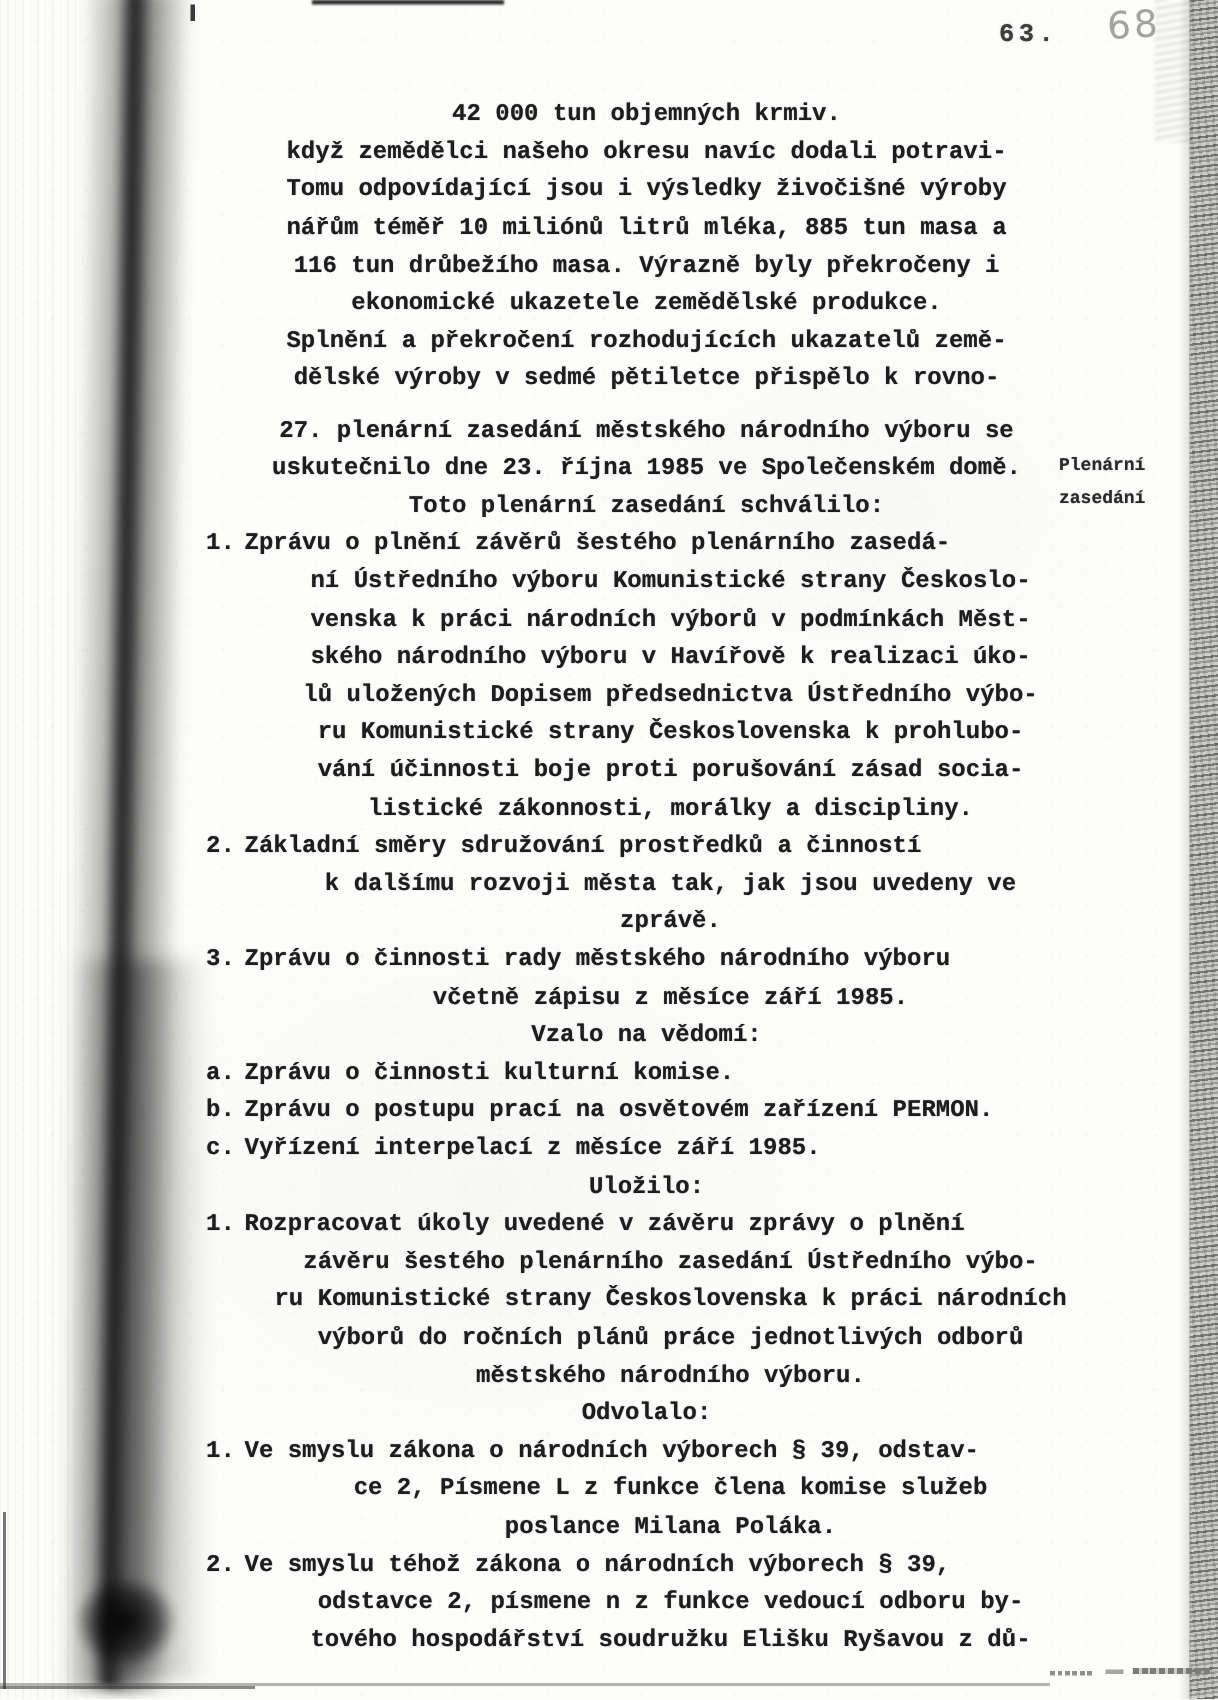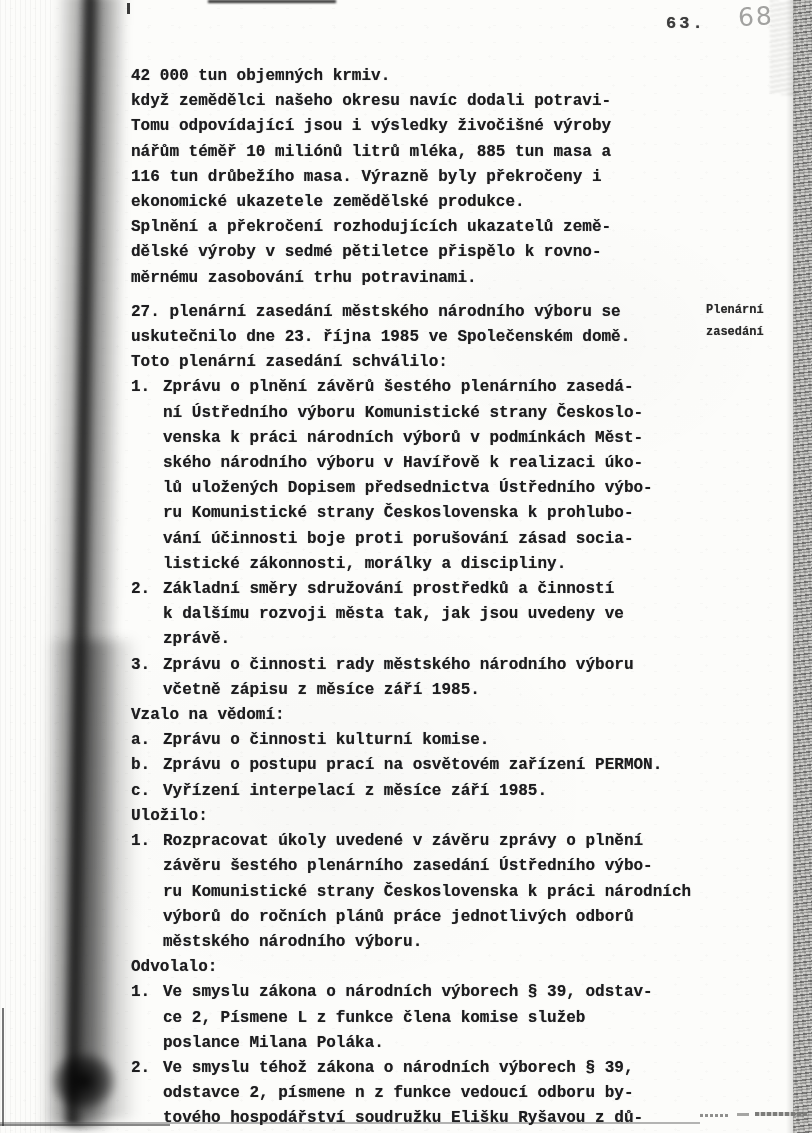--- a/index.html
+++ b/index.html
@@ -8,20 +8,21 @@
     background:#ffffff;
     font-family:"Liberation Mono","DejaVu Sans Mono",monospace;
   }
   .scan-page{
     position:absolute;left:0;top:0;width:812px;height:1133px;
     background:
       radial-gradient(ellipse 300px 200px at 70% 30%, rgba(0,0,0,0.015), transparent 70%),
       radial-gradient(ellipse 400px 300px at 40% 70%, rgba(0,0,0,0.02), transparent 70%),
       #fcfcfa;
     overflow:hidden;
+    text-align:center;
   }
   
   .speckle{
     position:absolute;inset:0;pointer-events:none;opacity:.5;
     background-image:
       radial-gradient(rgba(40,40,40,0.06) 1px, transparent 1.2px),
       radial-gradient(rgba(40,40,40,0.05) 1px, transparent 1.2px);
     background-size:23px 17px, 31px 29px;
     background-position:0 0, 9px 13px;
   }
@@ -141,21 +142,20 @@
   <div class="body-text" id="body-text">
       <div class="block">
         <div class="line plain">42 000 tun objemných krmiv.</div>
         <div class="line plain">když zemědělci našeho okresu navíc dodali potravi-</div>
         <div class="line plain">Tomu odpovídající jsou i výsledky živočišné výroby</div>
         <div class="line plain">nářům téměř 10 miliónů litrů mléka, 885 tun masa a</div>
         <div class="line plain">116 tun drůbežího masa. Výrazně byly překročeny i</div>
         <div class="line plain">ekonomické ukazetele zemědělské produkce.</div>
         <div class="line plain">Splnění a překročení rozhodujících ukazatelů země-</div>
         <div class="line plain">dělské výroby v sedmé pětiletce přispělo k rovno-</div>
-        <div class="line plain">měrnému zasobování trhu potravinami.</div>
       </div>
       <div class="block">
         <div class="line plain">27. plenární zasedání městského národního výboru se</div>
         <div class="line plain">uskutečnilo dne 23. října 1985 ve Společenském domě.</div>
         <div class="line plain">Toto plenární zasedání schválilo:</div>
         <div class="line item"><span class="marker">1.</span><span>Zprávu o plnění závěrů šestého plenárního zasedá-</span></div>
         <div class="line cont">ní Ústředního výboru Komunistické strany Českoslo-</div>
         <div class="line cont">venska k práci národních výborů v podmínkách Měst-</div>
         <div class="line cont">ského národního výboru v Havířově k realizaci úko-</div>
         <div class="line cont">lů uložených Dopisem předsednictva Ústředního výbo-</div>

